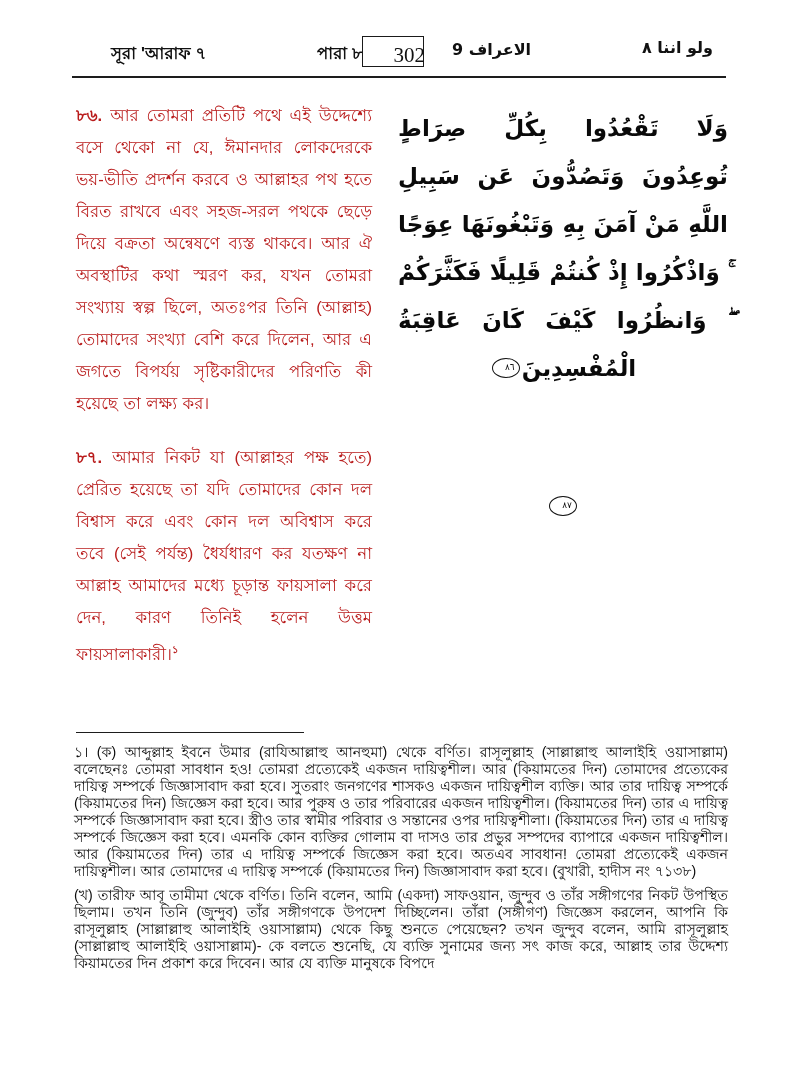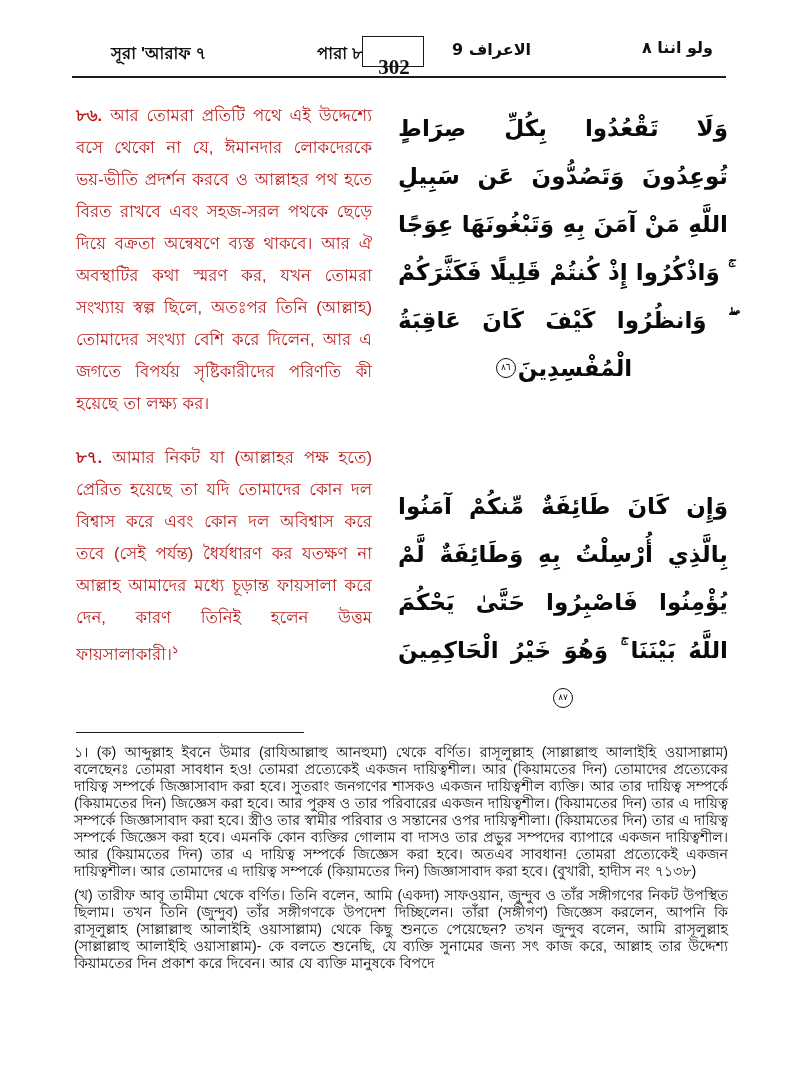--- a/index.html
+++ b/index.html
@@ -50,27 +50,27 @@
     position: absolute;
     left: 290px;
     top: 2px;
     width: 62px;
     height: 31px;
     border: 1.4px solid #1a1a1a;
     box-sizing: border-box;
   }
   #hdr-pagenum {
     position: absolute;
-    left: 0; top: 16px;
+    left: 0; top: 4px;
     width: 62px;
     line-height: 29px;
-    text-align: center;
+    text-align: right;
     font-family: "Liberation Serif", serif;
     font-size: 21px;
-    font-weight: bold;
+    font-weight: normal;
     color: #111;
   }
   #hdr-ar-surah { left: 380px; top: 6px; }
   #hdr-ar-para  { left: 570px; top: 4px; }
 
   .header-rule {
     position: absolute;
     left: 72px;
     top: 76px;
     width: 654px;
@@ -137,20 +137,21 @@
     height: 18px;
     border: 1.2px solid #111;
     border-radius: 50%;
     text-align: left;
     vertical-align: middle;
     font-family: "DejaVu Sans", sans-serif;
     font-weight: normal;
     margin: 0 2px;
     position: relative;
     top: -2px;
+    padding-left: 8px;
   }
   .ayah-mark span { font-size: 9px; line-height: 16px; display: block; }
 
   
   .fn-rule {
     position: absolute;
     left: 76px;
     top: 732px;
     width: 228px;
     height: 0;
@@ -208,21 +209,21 @@
 
   </div>
 
   <div class="col-ar">
 
     <p class="ar-block" id="ar-block-86">
       <span>وَلَا تَقْعُدُوا بِكُلِّ صِرَاطٍ تُوعِدُونَ وَتَصُدُّونَ عَن سَبِيلِ اللَّهِ مَنْ آمَنَ بِهِ وَتَبْغُونَهَا عِوَجًا ۚ وَاذْكُرُوا إِذْ كُنتُمْ قَلِيلًا فَكَثَّرَكُمْ ۖ وَانظُرُوا كَيْفَ كَانَ عَاقِبَةُ الْمُفْسِدِينَ</span><span class="ayah-mark"><span>٨٦</span></span>
     </p>
 
     <p class="ar-block" id="ar-block-87">
-      <span>وَإِن كَانَ طَائِفَةٌ مِّنكُمْ آمَنُوا بِالَّذِي أُرْسِلْتُ بِهِ وَطَائِفَةٌ لَّمْ يُؤْمِنُوا فَاصْبِرُوا حَتَّىٰ يَحْكُمَ اللَّهُ بَيْنَنَا ۚ وَهُوَ خَيْرُ الْحَاكِمِينَ</span><span class="ayah-mark"><span>٨٧</span></span>
+      <span class="ayah-mark"><span>٨٧</span></span>
     </p>
 
   </div>
 
   <div class="fn-rule"></div>
 
   <div class="footnotes">
     <p class="fn-para">
       <span>১। (ক) আব্দুল্লাহ ইবনে উমার (রাযিআল্লাহু আনহুমা) থেকে বর্ণিত। রাসূলুল্লাহ (সাল্লাল্লাহু আলাইহি ওয়াসাল্লাম) বলেছেনঃ   তোমরা সাবধান হও! তোমরা প্রত্যেকেই একজন দায়িত্বশীল। আর (কিয়ামতের দিন) তোমাদের প্রত্যেকের দায়িত্ব সম্পর্কে জিজ্ঞাসাবাদ করা হবে। সুতরাং জনগণের শাসকও একজন দায়িত্বশীল ব্যক্তি। আর তার দায়িত্ব সম্পর্কে (কিয়ামতের দিন) জিজ্ঞেস করা হবে। আর পুরুষ ও তার পরিবারের একজন দায়িত্বশীল। (কিয়ামতের দিন) তার এ দায়িত্ব সম্পর্কে জিজ্ঞাসাবাদ করা হবে। স্ত্রীও তার স্বামীর পরিবার ও সন্তানের ওপর দায়িত্বশীলা। (কিয়ামতের দিন) তার এ দায়িত্ব সম্পর্কে জিজ্ঞেস করা হবে। এমনকি কোন ব্যক্তির  গোলাম বা দাসও তার প্রভুর সম্পদের ব্যাপারে একজন দায়িত্বশীল। আর (কিয়ামতের দিন) তার এ দায়িত্ব সম্পর্কে জিজ্ঞেস করা হবে। অতএব সাবধান! তোমরা প্রত্যেকেই একজন দায়িত্বশীল। আর তোমাদের এ দায়িত্ব সম্পর্কে (কিয়ামতের দিন) জিজ্ঞাসাবাদ করা হবে।</span>
       <span>(বুখারী, হাদীস নং ৭১৩৮)</span>

